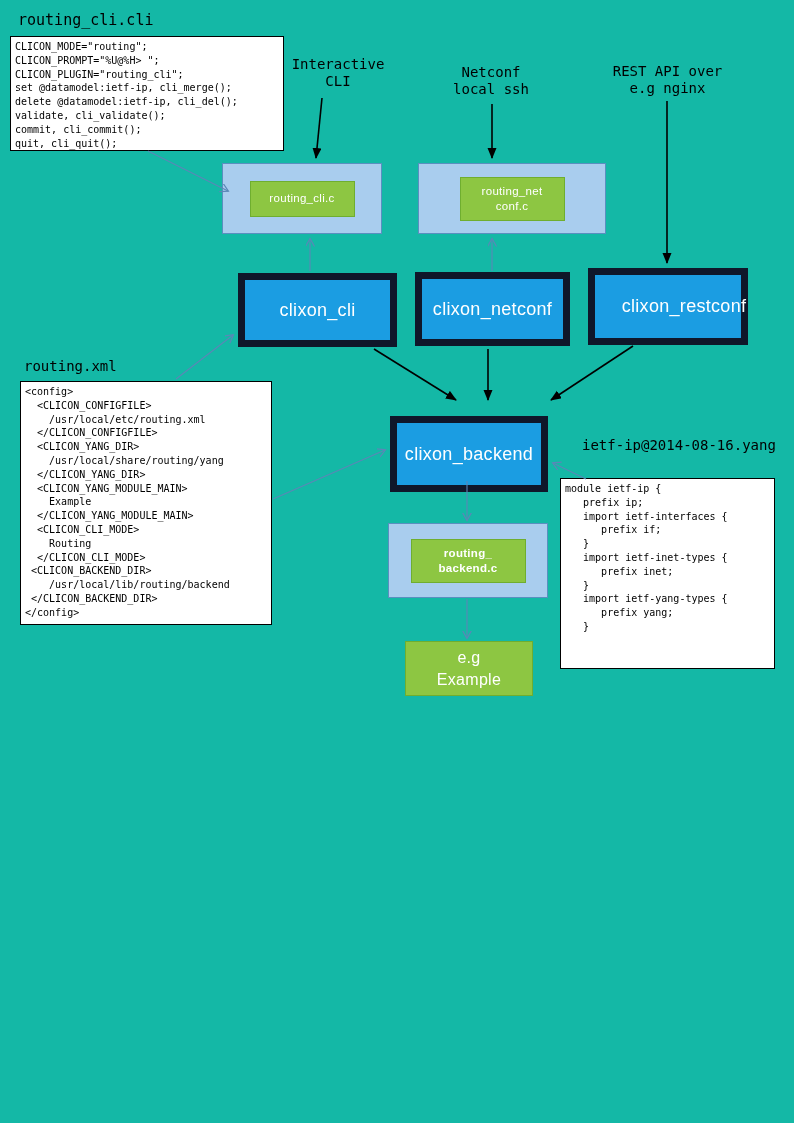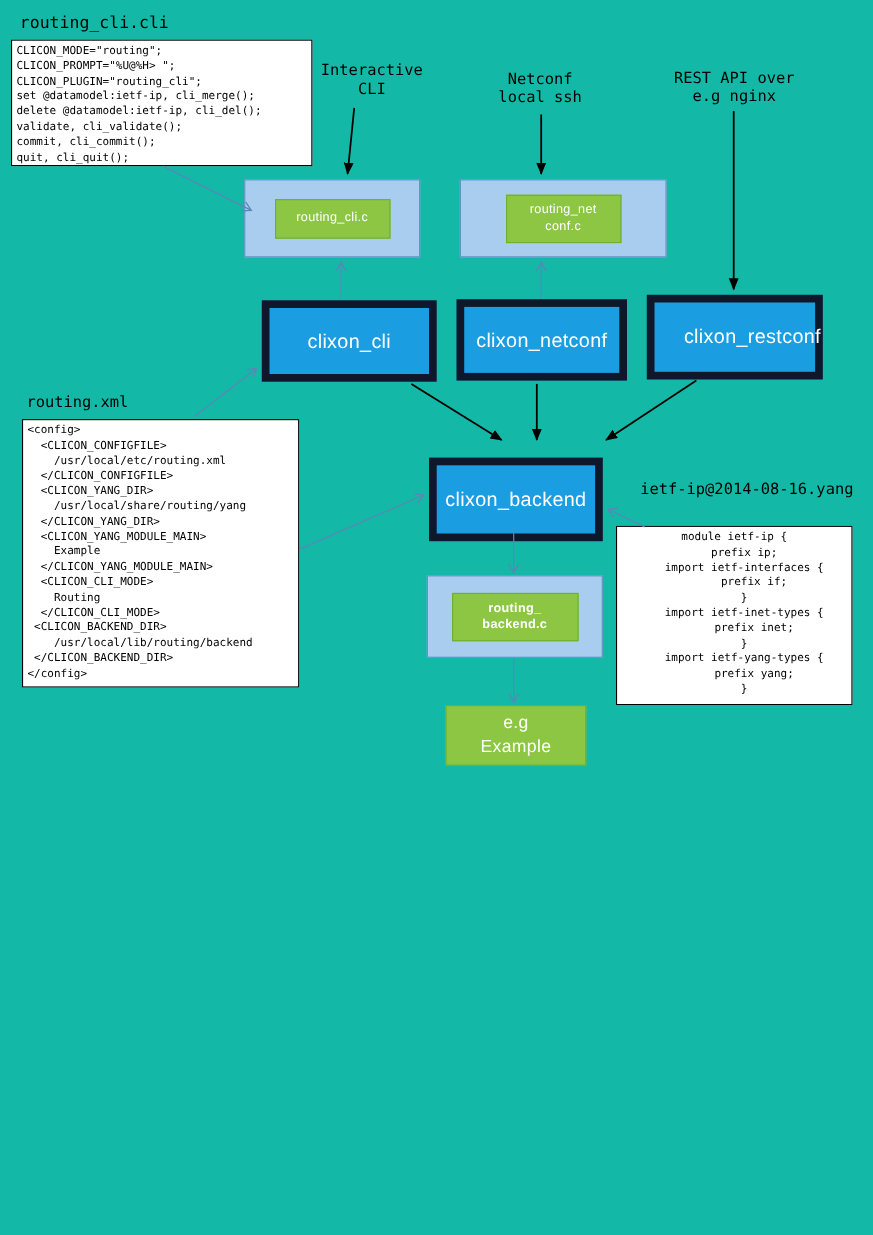--- a/index.html
+++ b/index.html
@@ -68,21 +68,21 @@
   &lt;CLICON_YANG_MODULE_MAIN&gt;
     Example
   &lt;/CLICON_YANG_MODULE_MAIN&gt;
   &lt;CLICON_CLI_MODE&gt;
     Routing
   &lt;/CLICON_CLI_MODE&gt;
  &lt;CLICON_BACKEND_DIR&gt;
     /usr/local/lib/routing/backend
  &lt;/CLICON_BACKEND_DIR&gt;
 &lt;/config&gt;</div>
-  <div class="code-box" style="left:560px; top:478px; width:215px; height:163px;text-align:center;">module ietf-ip {
+  <div class="code-box" style="left:560px; top:478px; width:215px; height:191px;">module ietf-ip {
    prefix ip;
    import ietf-interfaces {
       prefix if;
    }
    import ietf-inet-types {
       prefix inet;
    }
    import ietf-yang-types {
       prefix yang;
    }</div>

